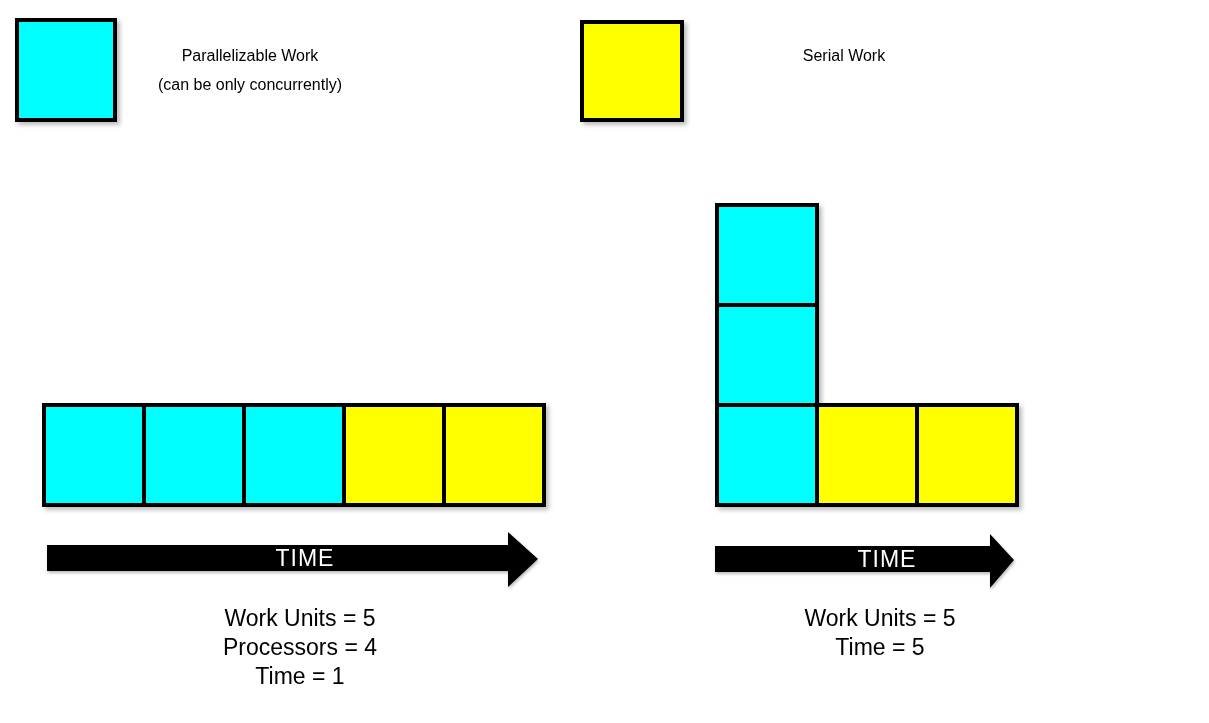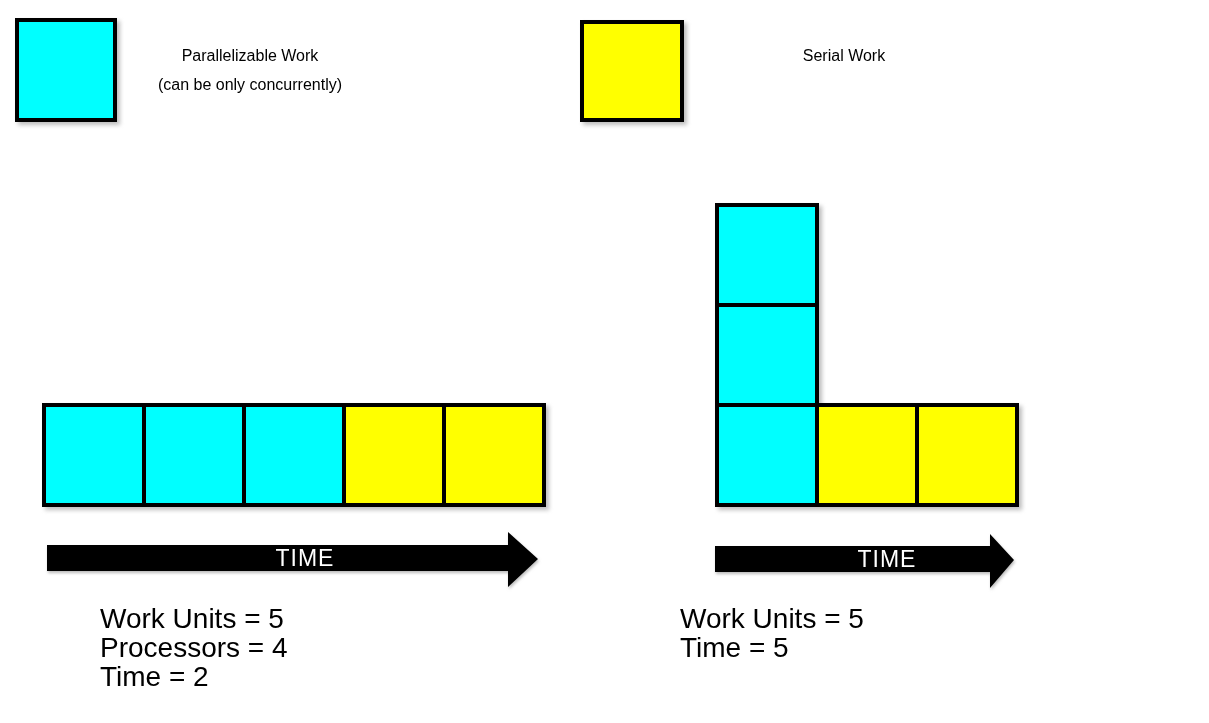--- a/index.html
+++ b/index.html
@@ -26,22 +26,22 @@
   .arrow-svg{
     position:absolute;
     filter:drop-shadow(1px 2px 1.5px rgba(130,130,130,0.55));
   }
   .arrow-poly{fill:#000000;}
   .arrow-label{
     fill:#ffffff;font-family:"Liberation Sans",sans-serif;
     font-size:23px;letter-spacing:1px;text-anchor:middle;
   }
   .stats{
-    position:absolute;width:400px;
-    font-size:28px;line-height:29px;
+    position:absolute;width:400px;text-align:center;
+    font-size:23px;line-height:29px;
   }
 </style>
 </head>
 <body>
 
 <div class="canvas">
 
   <div class="swatch" style="left: 15px; top: 18px; width: 102px; height: 104px; background: rgb(0, 255, 255);"></div>
   <div class="legend-text" style="left:98px;top:41px;">
     <div>Parallelizable Work</div>
@@ -62,21 +62,21 @@
     </div>
 
   <svg class="arrow-svg" style="left:47px;top:529px;" width="492" height="60" viewBox="0 0 492 60">
     <polygon class="arrow-poly" points="0,16 461,16 461,3 491,30 461,58 461,42 0,42"></polygon>
     <text class="arrow-label" x="258" y="37">TIME</text>
   </svg>
 
   <div class="stats" style="left:100px;top:604px;">
     <div>Work Units = 5</div>
     <div>Processors = 4</div>
-    <div>Time = 2</div>
+    <div>Time = 1</div>
   </div>
 
   <div class="blocks" style="left:715px;top:203px;width:304px;height:304px;">
       <div class="unit" style="left: 0px; top: 0px; background: rgb(0, 255, 255);"></div>
       <div class="unit" style="left: 0px; top: 100px; background: rgb(0, 255, 255);"></div>
       <div class="unit" style="left: 0px; top: 200px; background: rgb(0, 255, 255);"></div>
       <div class="unit" style="left: 100px; top: 200px; background: rgb(255, 255, 0);"></div>
       <div class="unit" style="left: 200px; top: 200px; background: rgb(255, 255, 0);"></div>
     </div>
 

